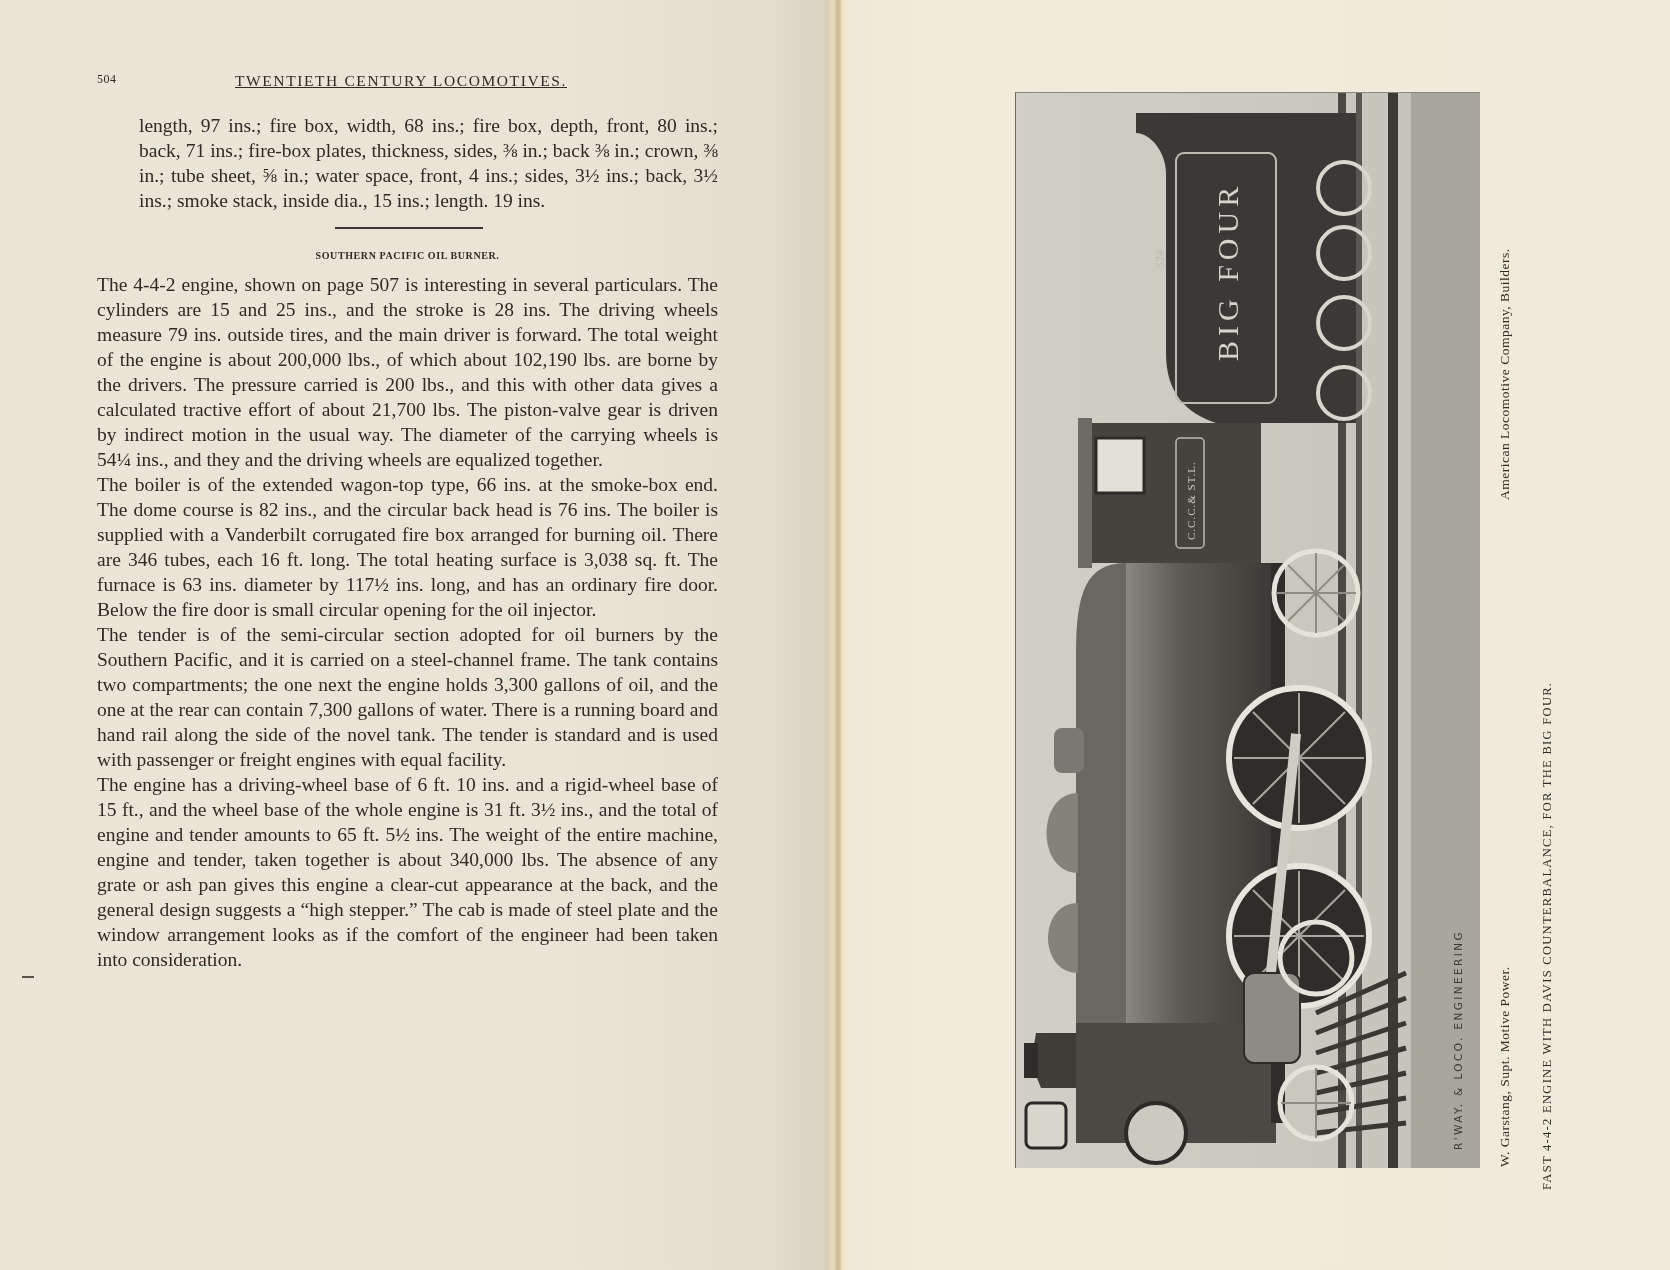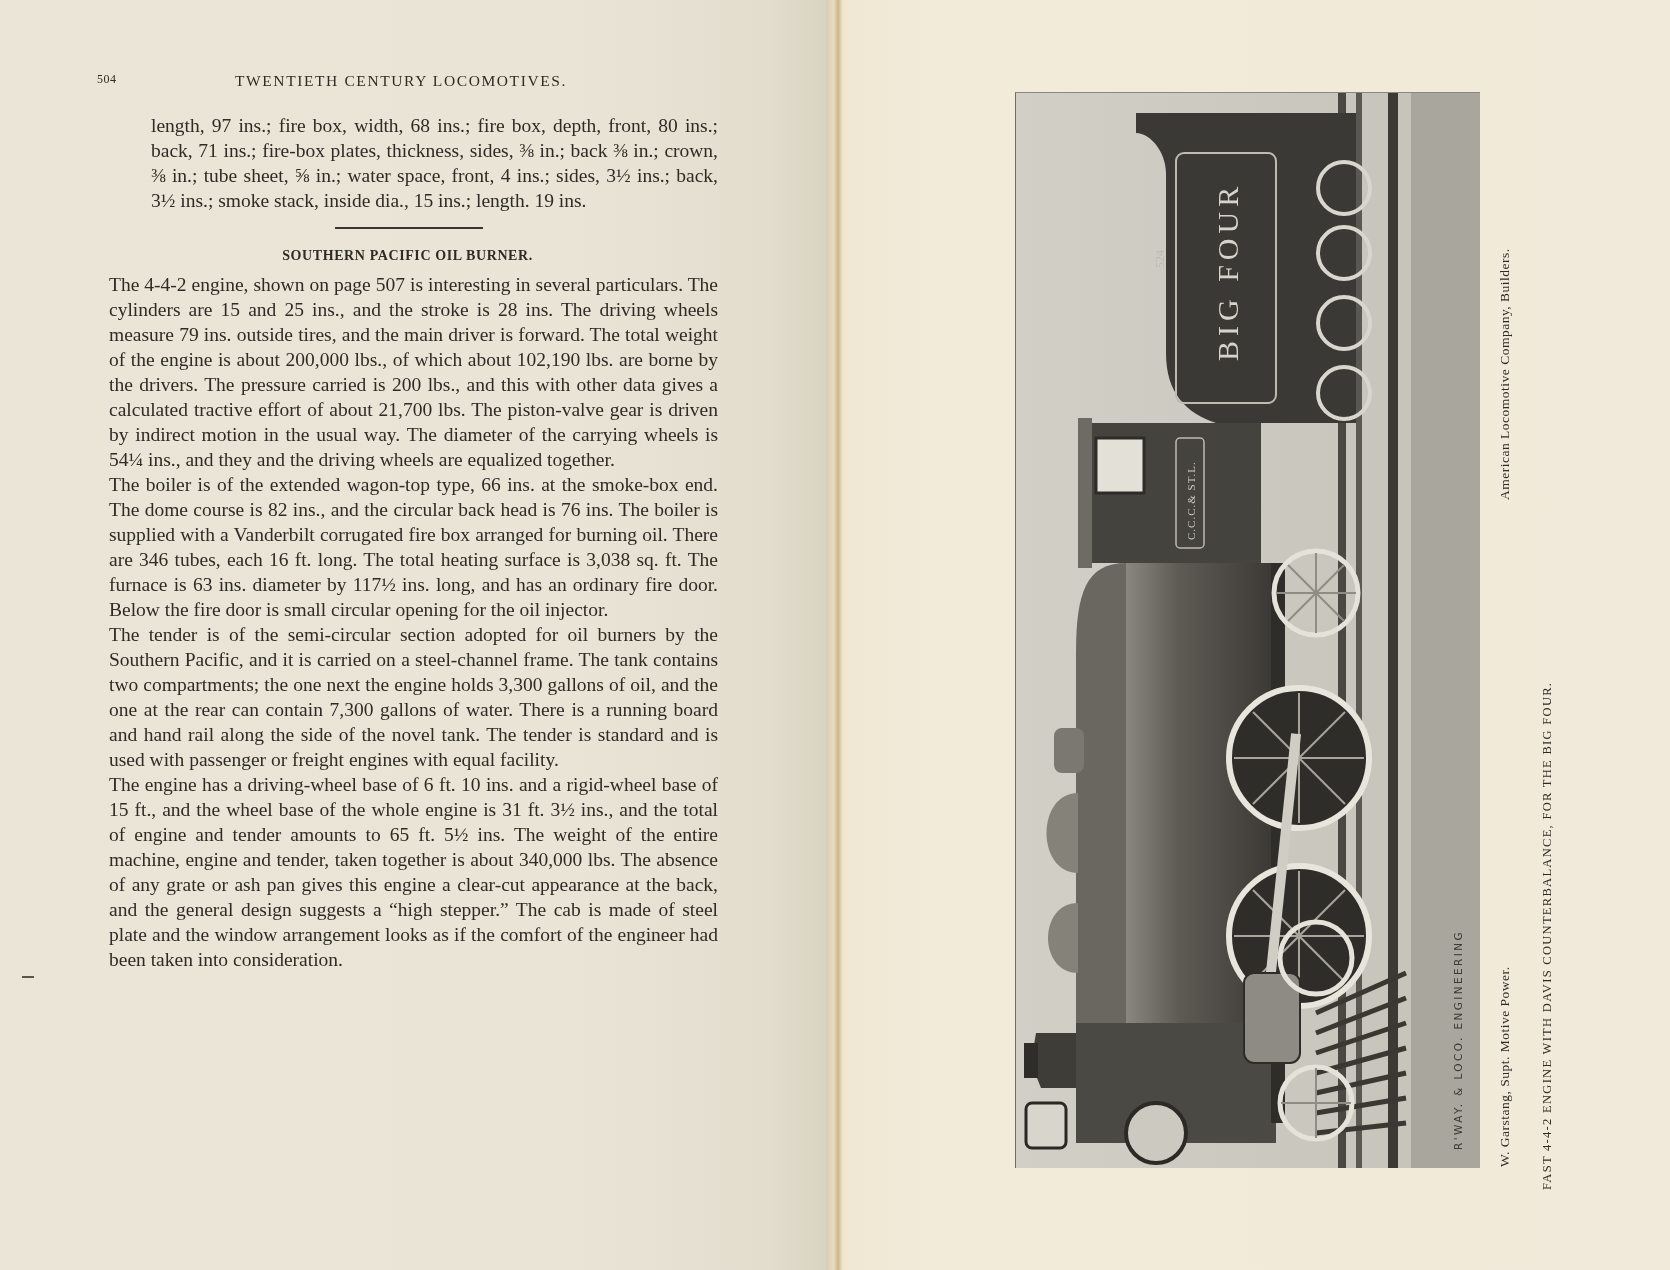--- a/index.html
+++ b/index.html
@@ -22,34 +22,34 @@
     position: absolute; left: 848px; top: 0; width: 822px; height: 1270px;
     background: linear-gradient(90deg, #f0e8d4 0%, #f2ebd9 10%, #f1eada 100%);
   }
   .running-head {
     position: absolute; top: 70px; left: 97px; width: 621px; height: 26px;
   }
   .page-number {
     position: absolute; left: 0; top: 2px; font-size: 12px; letter-spacing: 0.5px;
   }
   .running-title {
-    position: absolute; left: 138px; top: 2px; font-size: 15.5px; letter-spacing: 1.6px;
+    position: absolute; left: 138px; top: 2px; font-size: 15.5px; letter-spacing: 1.6px; text-decoration: underline;
   }
   .body-text {
     position: absolute; left: 97px; top: 113px; width: 621px;
     font-size: 19.5px; line-height: 25px; text-align: justify;
   }
-  .body-text p { text-indent: 0; margin-left: 12px; }
+  .body-text p { text-indent: 0; }
   .continued { padding-left: 42px; text-indent: 0; }
   .indent { text-indent: 42px; }
   .rule {
     width: 148px; height: 1.5px; background: #3a352e; margin: 14px auto 14px 238px;
   }
   .section-heading {
-    font-weight: bold; font-size: 14px; letter-spacing: 0.6px; text-align: center;
+    font-weight: bold; font-size: 10px; letter-spacing: 0.6px; text-align: center;
     margin: 0 0 4px 0; line-height: 25px;
   }
   .margin-dash {
     position: absolute; left: 22px; top: 976px; width: 12px; height: 2px; background: #5a544a;
   }
   .plate {
     position: absolute; left: 1015px; top: 92px; width: 465px; height: 1076px;
     background: #c9c6bd; overflow: hidden;
     border-top: 1px solid #8b877d; border-left: 1px solid #6f6b63;
   }

